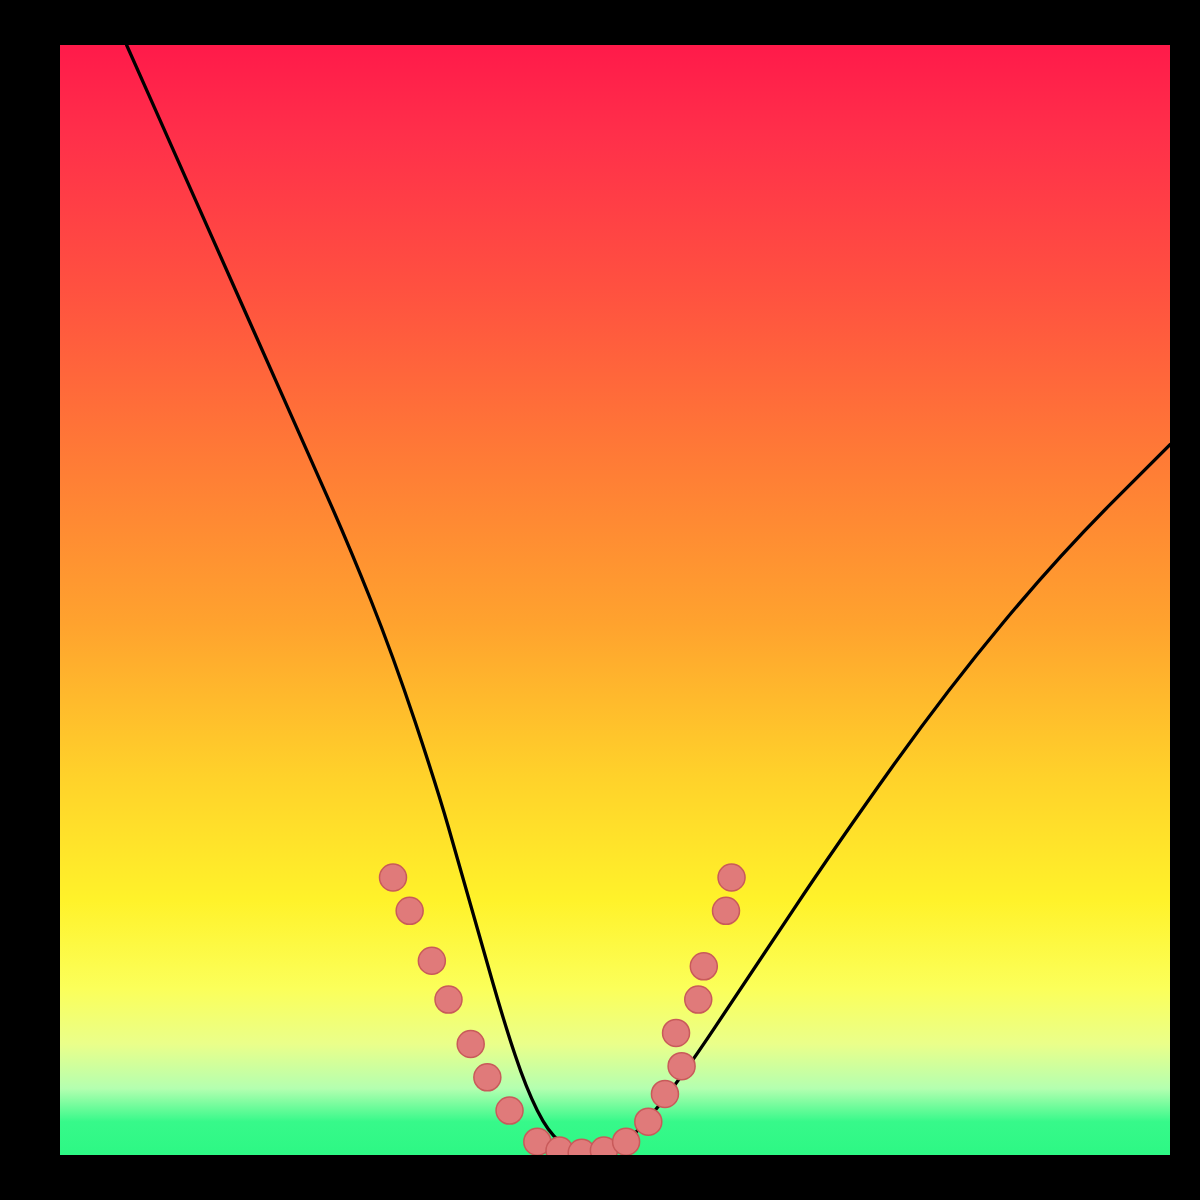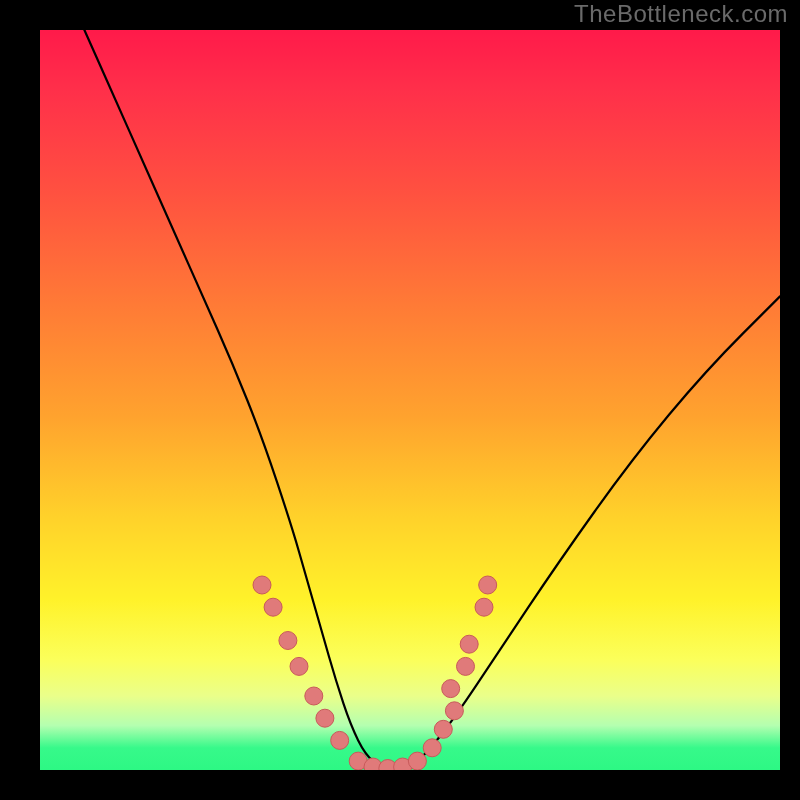--- a/index.html
+++ b/index.html
@@ -55,21 +55,20 @@
     left: 0;
     top: 0;
     width: 740px;
     height: 740px;
   }
 </style>
 </head>
 <body>
 
 <div class="frame">
-  <div class="watermark">TheBottleneck.com</div>
 
   <div class="plot-area">
     <svg class="curves" viewBox="0 0 740 740" preserveAspectRatio="none">
       <path id="curve-path" fill="none" stroke="#000000" stroke-width="2.2" stroke-linecap="round" d="M 44.4 0.0 Q 44.4 0.0 59.2 33.3 Q 74.0 66.6 88.8 99.9 Q 103.6 133.2 118.4 166.5 Q 133.2 199.8 148.0 233.1 Q 162.8 266.4 177.6 299.7 Q 192.4 333.0 207.2 370.0 Q 222.0 407.0 236.8 451.4 Q 251.6 495.8 259.0 521.7 Q 266.4 547.6 273.8 573.5 Q 281.2 599.4 288.6 625.3 Q 296.0 651.2 303.4 673.4 Q 310.8 695.6 318.2 710.4 Q 325.6 725.2 333.0 730.8 Q 340.4 736.3 347.8 738.1 Q 355.2 740.0 362.6 738.1 Q 370.0 736.3 377.4 730.8 Q 384.8 725.2 399.6 706.7 Q 414.4 688.2 436.6 654.9 Q 458.8 621.6 488.4 577.2 Q 518.0 532.8 555.0 481.0 Q 592.0 429.2 629.0 384.8 Q 666.0 340.4 703.0 303.4 T 740.0 266.4"></path>
       <g id="markers">
           <circle cx="222.0" cy="555.0" r="9" fill="#e07a7a" stroke="#c85a5a" stroke-width="1"></circle>
           <circle cx="233.1" cy="577.2" r="9" fill="#e07a7a" stroke="#c85a5a" stroke-width="1"></circle>
           <circle cx="247.9" cy="610.5" r="9" fill="#e07a7a" stroke="#c85a5a" stroke-width="1"></circle>
           <circle cx="259.0" cy="636.4" r="9" fill="#e07a7a" stroke="#c85a5a" stroke-width="1"></circle>
           <circle cx="273.8" cy="666.0" r="9" fill="#e07a7a" stroke="#c85a5a" stroke-width="1"></circle>

